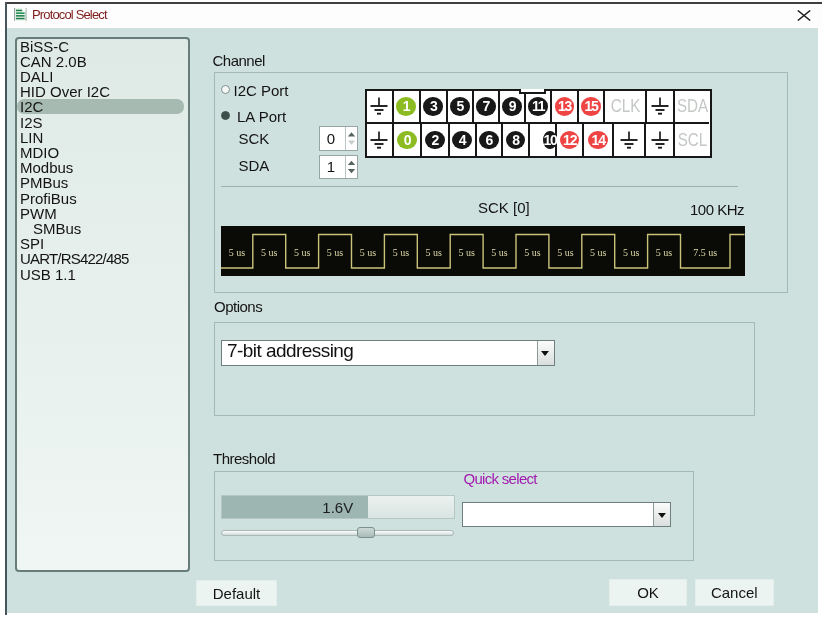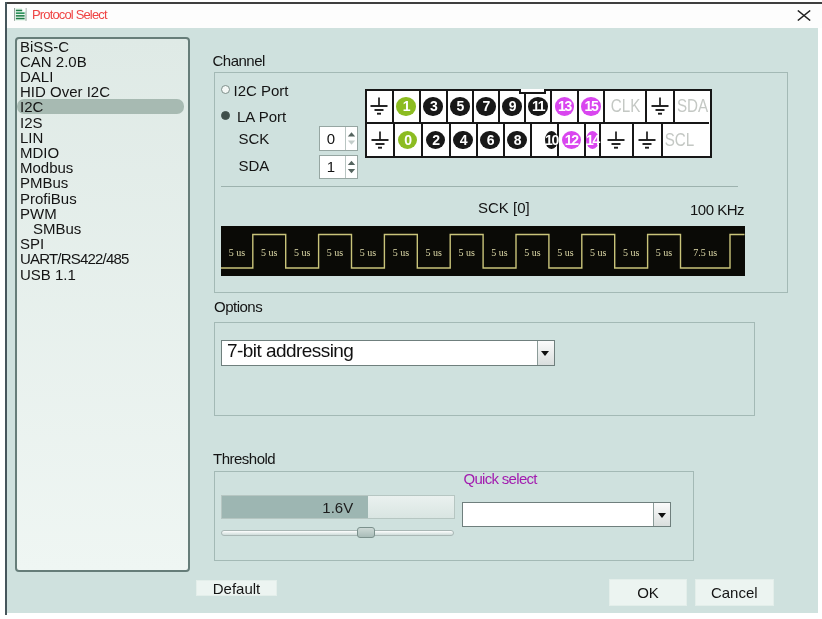--- a/index.html
+++ b/index.html
@@ -5,21 +5,21 @@
   * { margin:0; padding:0; box-sizing:border-box; }
   body { width:822px; height:619px; background:#ffffff; font-family:"Liberation Sans", sans-serif; overflow:hidden; }
   #page { position:relative; width:822px; height:619px; background:#fff; }
   .abs { position:absolute; }
 
   
   #topborder { left:5px; top:2px; width:817px; height:2px; background:#3f3f3f; }
   #leftborder { left:5px; top:2px; width:2px; height:613px; background:#46565c; }
   #titlebar { left:7px; top:4px; width:815px; height:23.5px; background:#fdfdfd; }
   #content { left:7px; top:27.5px; width:810.5px; height:585.5px; background:#cfe1de; }
-  #title-text { left:32px; top:6.5px; font-size:13px; letter-spacing:-0.85px; color:#ef4444; }
+  #title-text { left:32px; top:6.5px; font-size:13px; letter-spacing:-0.85px; color:#7f1d1d; }
   #closex { left:796.5px; top:10px; width:14px; height:11px; }
 
   
   #listbox { left:14.5px; top:36.5px; width:175px; height:535px; background:linear-gradient(#dfeae6, #eff6f3); border:2px solid #667d79; border-radius:4px; }
   .li { position:absolute; left:3px; width:167px; height:15.2px; font-size:15px; line-height:15.2px; color:#141414; padding-left:3px; white-space:nowrap; }
   .li.sel { background:#a7bab2; }
 
   
   .group { border:1px solid #a3b9b5; background:#cfe1de; }
   .glabel { font-size:15px; letter-spacing:-0.5px; color:#141414; }
@@ -41,41 +41,41 @@
   .spin .btns { position:absolute; right:0; top:0; width:12px; height:100%; border-left:1px solid #b9c5c2; }
 
   
   #pintable { left:364.5px; top:89px; width:347px; height:69px; background:#fff; border:2px solid #171717; display:flex; flex-wrap:wrap; }
   .cell { border-right:2px solid #171717; height:32.5px; display:flex; align-items:center; justify-content:center; }
   .cell.last { border-right:none; }
   .row1 .cell { border-bottom:2px solid #171717; }
   .pin { width:19.5px; height:18.5px; border-radius:50%; color:#fff; font-size:14px; font-weight:bold; text-align:center; line-height:18.5px; letter-spacing:-1.2px; }
   .pin.black { background:#181818; }
   .pin.green { background:#8cbc21; }
-  .pin.gray { background:#d946ef; }
+  .pin.gray { background:#ef4444; }
   .gtxt { color:#c4c8c4; font-size:19px; transform:scale(0.8,1); white-space:nowrap; }
   #notch { left:518.5px; top:89px; width:27.5px; height:5px; background:#fff; border-left:2px solid #171717; border-right:2px solid #171717; border-bottom:2px solid #171717; }
   #wave { left:221px; top:226px; width:523.5px; height:50px; background:#0a0a06; }
 
   
   .combo { background:#fff; border:1px solid #6f7f7d; }
   .combo .ctext { position:absolute; left:5px; top:-2px; height:100%; display:flex; align-items:center; font-size:19px; letter-spacing:-0.55px; color:#111; }
   .combo .cbtn { position:absolute; right:0; top:0; width:17px; height:100%; background:linear-gradient(#fbfbfb,#d9dedd); border-left:1px solid #8b9b98; }
   .combo .arr { position:absolute; right:4.5px; top:50%; margin-top:-2px; width:0; height:0; border-left:4px solid transparent; border-right:4px solid transparent; border-top:5px solid #101010; }
 
   
   #pbar { left:221px; top:495px; width:233.5px; height:24px; border:1px solid #b6c6c2; background:linear-gradient(#eaf1ef,#d9e5e2); }
   #pfill { position:absolute; left:0; top:0; width:146px; height:100%; background:#9db6b2; }
   #plabel { position:absolute; left:0; top:0; width:100%; height:100%; display:flex; align-items:center; justify-content:center; font-size:15px; color:#1c1c1c; }
   #track { left:221px; top:529.5px; width:232.5px; height:6px; background:linear-gradient(#fdfdfd,#cfdcda); border:1px solid #a9b7b5; border-radius:3px; }
   #thumb { left:357px; top:526.5px; width:17.5px; height:11px; background:linear-gradient(#cdd9d6,#a9bcb8); border:1px solid #7c918d; border-radius:3px; }
 
   
   .btn { background:#ecf4f1; border:1px solid #e3eeea; font-size:15px; color:#141414; display:flex; align-items:center; justify-content:center; }
-  #b-default { left:196px; top:580px; width:81px; height:16px; }
+  #b-default { left:196px; top:580px; width:81px; height:26px; }
   #b-ok { left:609px; top:578.5px; width:78px; height:27px; }
   #b-cancel { left:694.5px; top:578.5px; width:79.5px; height:27px; }
 </style>
 </head>
 <body>
 <div id="page">
   <div class="abs" id="content"></div>
   <div class="abs" id="topborder"></div>
   <div class="abs" id="leftborder"></div>
   <div class="abs" id="titlebar"></div>
@@ -219,21 +219,21 @@
         </div>
         <div class="cell" style="width:27px;">
           <div class="pin black">8</div>
         </div>
         <div class="cell" style="width:27px;padding-left:15px;">
           <div class="pin black">10</div>
         </div>
         <div class="cell" style="width:27.5px;">
           <div class="pin gray">12</div>
         </div>
-        <div class="cell" style="width:15px;">
+        <div class="cell" style="width:30px;">
           <div class="pin gray">14</div>
         </div>
         <div class="cell" style="width:32.5px;">
           <svg width="22" height="22" viewBox="0 0 22 22">
             <path d="M11,2.5 V11" stroke="#1b1b1b" stroke-width="1.7"></path>
             <path d="M2.5,11 H19.5" stroke="#1b1b1b" stroke-width="1.9"></path>
             <path d="M6.5,15 H15.5" stroke="#1b1b1b" stroke-width="1.9"></path>
             <path d="M9,18.7 H13" stroke="#1b1b1b" stroke-width="1.9"></path>
           </svg>
         </div>

